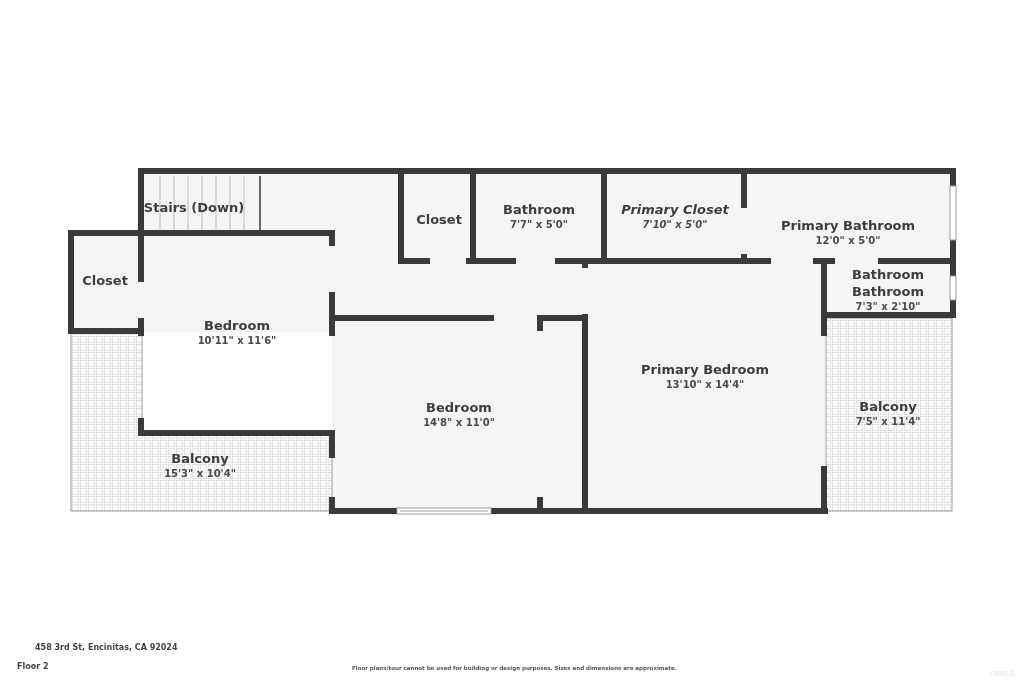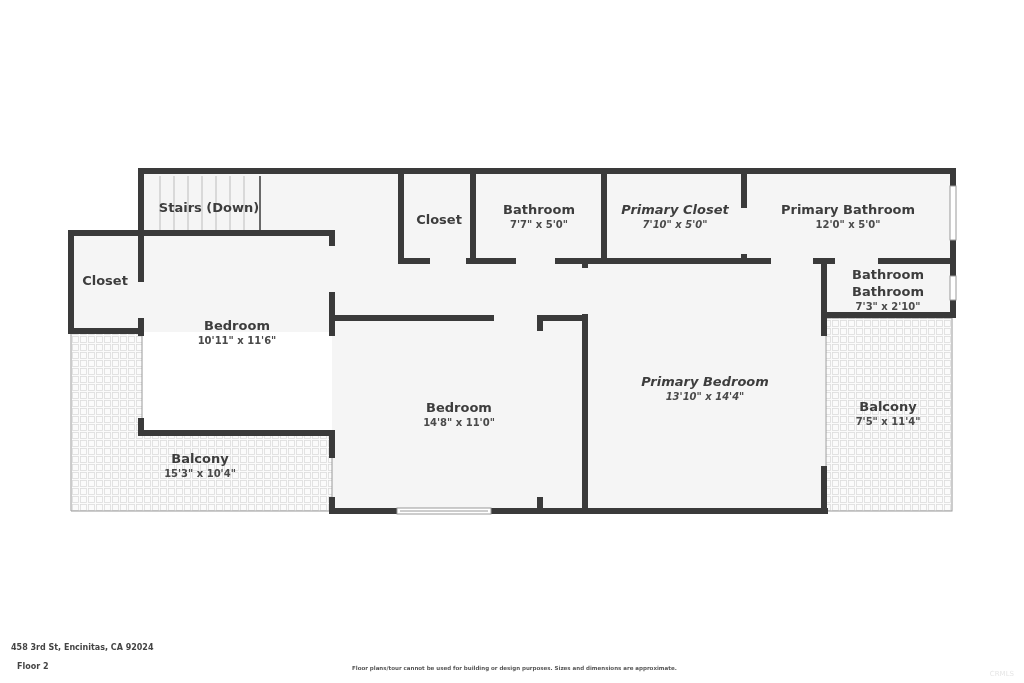--- a/index.html
+++ b/index.html
@@ -2,21 +2,21 @@
 <html><head>
   <meta charset="utf-8">
   <style>
     html, body { margin: 0; padding: 0; background: #ffffff; }
     body { width: 1024px; height: 683px; position: relative; overflow: hidden;
            font-family: "DejaVu Sans", "Liberation Sans", sans-serif; color: #3a3a3a; }
     #plan { position: absolute; left: 0; top: 0; }
     .label { position: absolute; transform: translate(-50%, -50%); text-align: center; white-space: nowrap; }
     .room-name { font-weight: bold; font-size: 13px; color: #3d3d3d; line-height: 17px; }
     .room-dim { font-weight: bold; font-size: 10px; color: #4a4a4a; line-height: 13px; }
-    .footer-addr { position: absolute; left: 11px; top: 643px; font-size: 8px; font-weight: bold; color: #444; }
+    .footer-addr { position: absolute; left: 35px; top: 643px; font-size: 8px; font-weight: bold; color: #444; }
     .footer-floor { position: absolute; left: 17px; top: 662px; font-size: 8px; font-weight: bold; color: #444; }
     .footer-note { position: absolute; left: 352px; top: 665px; font-size: 5.5px; font-weight: bold; color: #555; white-space: nowrap; }
     .watermark { position: absolute; right: 10px; top: 670px; font-size: 7px; color: #e6e6e6; }
   </style>
 </head>
 <body>
 
 <svg id="plan" width="1024" height="683" viewBox="0 0 1024 683">
   <defs>
     <pattern id="tile" x="0" y="0" width="8" height="8" patternUnits="userSpaceOnUse">
@@ -102,55 +102,55 @@
   </g>
 
   <g fill="#ffffff" stroke="#9a9a9a" stroke-width="1">
     <rect x="397" y="508" width="94" height="6"></rect>
     <line x1="400" y1="511" x2="488" y2="511"></line>
     <rect x="950" y="186" width="6" height="54"></rect>
     <rect x="950" y="276" width="6" height="24"></rect>
   </g>
 </svg>
 
-<div class="label" style="left:209px; top:207px;">
+<div class="label" style="left:194px; top:207px;">
   <div class="room-name">Stairs (Down)</div>
 </div>
 <div class="label" style="left:105px; top:280px;">
   <div class="room-name">Closet</div>
 </div>
 <div class="label" style="left:439px; top:219px;">
   <div class="room-name">Closet</div>
 </div>
 <div class="label" style="left:539px; top:216px;">
   <div class="room-name">Bathroom</div>
   <div class="room-dim">7'7" x 5'0"</div>
 </div>
 <div class="label" style="left:675px; top:216px;font-style:italic;">
   <div class="room-name">Primary Closet</div>
   <div class="room-dim">7'10" x 5'0"</div>
 </div>
-<div class="label" style="left:848px; top:216px;">
+<div class="label" style="left:848px; top:232px;">
   <div class="room-name">Primary Bathroom</div>
   <div class="room-dim">12'0" x 5'0"</div>
 </div>
 <div class="label" style="left:888px; top:289px;">
   <div class="room-name">Bathroom</div>
   <div class="room-name">Bathroom</div>
   <div class="room-dim">7'3" x 2'10"</div>
 </div>
 <div class="label" style="left:237px; top:332px;">
   <div class="room-name">Bedroom</div>
   <div class="room-dim">10'11" x 11'6"</div>
 </div>
 <div class="label" style="left:459px; top:414px;">
   <div class="room-name">Bedroom</div>
   <div class="room-dim">14'8" x 11'0"</div>
 </div>
-<div class="label" style="left:705px; top:388px;font-style:italic;">
+<div class="label" style="left:705px; top:376px;">
   <div class="room-name">Primary Bedroom</div>
   <div class="room-dim">13'10" x 14'4"</div>
 </div>
 <div class="label" style="left:200px; top:465px;">
   <div class="room-name">Balcony</div>
   <div class="room-dim">15'3" x 10'4"</div>
 </div>
 <div class="label" style="left:888px; top:413px;">
   <div class="room-name">Balcony</div>
   <div class="room-dim">7'5" x 11'4"</div>

